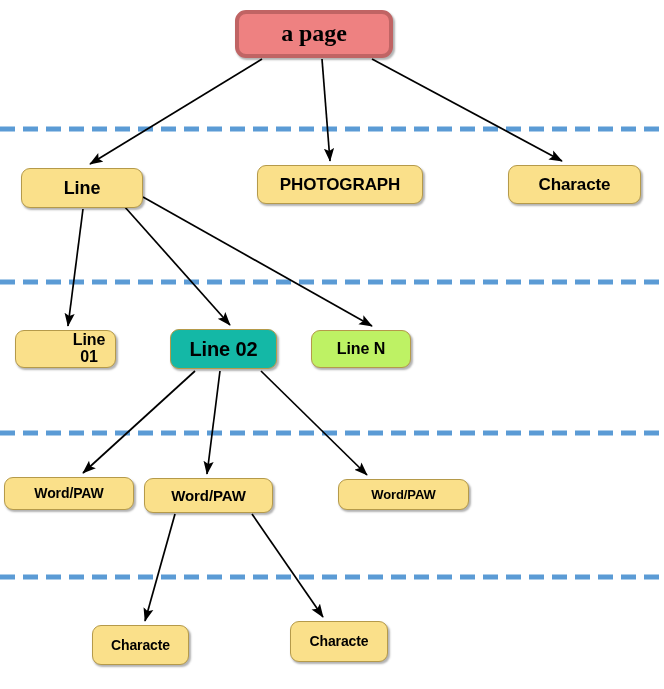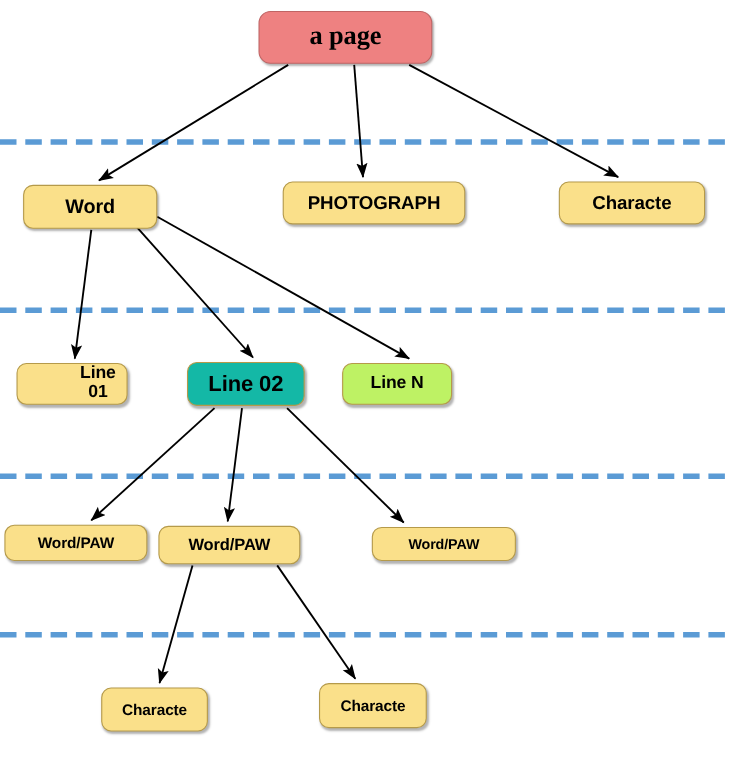--- a/index.html
+++ b/index.html
@@ -46,21 +46,21 @@
     color: #000000;
     font-weight: bold;
     text-align: center;
     line-height: 1.05;
     box-shadow: 1.5px 2px 2px rgba(0,0,0,0.30);
     letter-spacing: -0.1px;
     z-index: 3;
   }
   .node.root {
     background: #ee8181;
-    border: 1px solid #0369a1;
+    border: 4px solid #0369a1;
     border-radius: 11px;
     font-family: "Liberation Serif", serif;
     font-weight: bold;
   }
 </style>
 </head>
 <body>
 
 <div id="canvas">
 
@@ -90,21 +90,21 @@
         <line x1="175" y1="514" x2="145" y2="621" stroke="#000000" stroke-width="1.7" marker-end="url(#arrowhead)"></line>
         <line x1="252" y1="514" x2="323" y2="617" stroke="#000000" stroke-width="1.7" marker-end="url(#arrowhead)"></line>
       </g>
   </svg>
 
   <div id="node-layer">
       <div class="node root" style="left: 235px; top: 10px; width: 158px; height: 48px; font-size: 24px; background: rgb(238, 129, 129); border-color: rgb(192, 100, 100);">
         <span>a page</span>
       </div>
       <div class="node" style="left: 21px; top: 168px; width: 122px; height: 40px; font-size: 18px; background: rgb(250, 224, 138); border-color: rgb(181, 154, 74);">
-        <span>Word</span>
+        <span>Line</span>
       </div>
       <div class="node" style="left: 257px; top: 165px; width: 166px; height: 39px; font-size: 17px; background: rgb(250, 224, 138); border-color: rgb(181, 154, 74);">
         <span>PHOTOGRAPH</span>
       </div>
       <div class="node" style="left: 508px; top: 165px; width: 133px; height: 39px; font-size: 17px; background: rgb(250, 224, 138); border-color: rgb(181, 154, 74);">
         <span>Characte</span>
       </div>
       <div class="node" style="left: 15px; top: 330px; width: 101px; height: 38px; font-size: 16px; background: rgb(250, 224, 138); border-color: rgb(181, 154, 74); padding-left: 47px;">
         <span>Line 01</span>
       </div>

